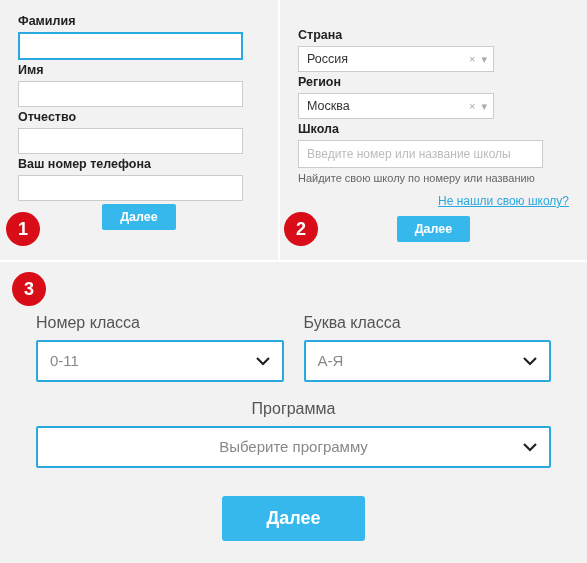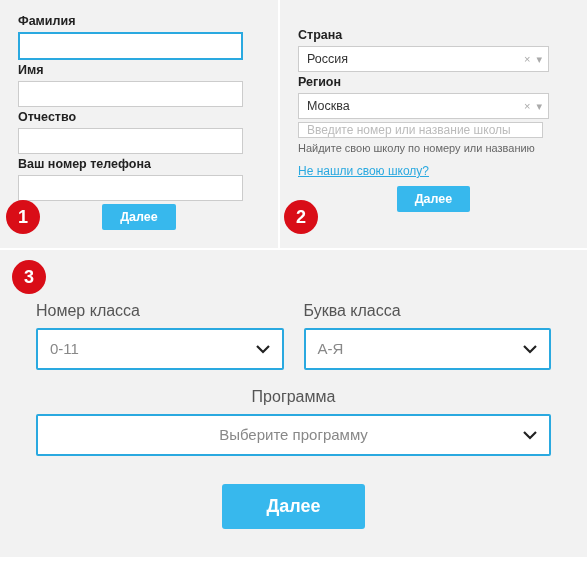--- a/index.html
+++ b/index.html
@@ -45,21 +45,21 @@
     padding: 0 6px;
     font-size: 13px;
     outline: none;
   }
   .text-input.focused {
     border: 2px solid #2aa9e0;
     height: 28px;
   }
   .select-box {
     position: relative;
-    width: 251px;
+    width: 196px;
     height: 26px;
     border: 1px solid #ccc;
     background: #fff;
     padding: 0 8px;
     font-size: 12.5px;
     line-height: 24px;
     color: #333;
   }
   .select-box .sel-controls {
     position: absolute;
@@ -67,37 +67,37 @@
     top: 0;
     height: 100%;
     display: flex;
     align-items: center;
     gap: 6px;
     color: #aaa;
     font-size: 11px;
   }
   .school-input {
     width: 245px;
-    height: 16px;
+    height: 28px;
     border: 1px solid #ccc;
     background: #fff;
     padding: 0 8px;
     font-size: 12px;
   }
   .school-input::placeholder { color: #bbb; }
   .hint-text {
     font-size: 11px;
     color: #666;
     margin-top: 4px;
   }
   .link-text {
     font-size: 12px;
     color: #2aa9e0;
     text-decoration: underline;
-    text-align: left;
+    text-align: right;
     margin: 10px 0 8px 0;
     cursor: pointer;
   }
   .btn-next {
     display: block;
     background: #37b8ed;
     color: #fff;
     border: none;
     padding: 8px 26px;
     font-size: 14px;
@@ -211,20 +211,21 @@
       <label class="field-label">Регион</label>
       <div class="select-box">
         <span>Москва</span>
         <span class="sel-controls">
           <span>×</span>
           <span>▾</span>
         </span>
       </div>
     </div>
     <div class="field-group" style="margin-bottom:6px;">
+      <label class="field-label">Школа</label>
       <input type="text" class="school-input" placeholder="Введите номер или название школы" style="">
       <div class="hint-text">Найдите свою школу по номеру или названию</div>
     </div>
     <div class="link-text">Не нашли свою школу?</div>
     <button class="btn-next btn-next-small">Далее</button>
     <div class="badge badge-2">2</div>
   </div>
 </div>
 
 <div class="panel panel-bottom">

